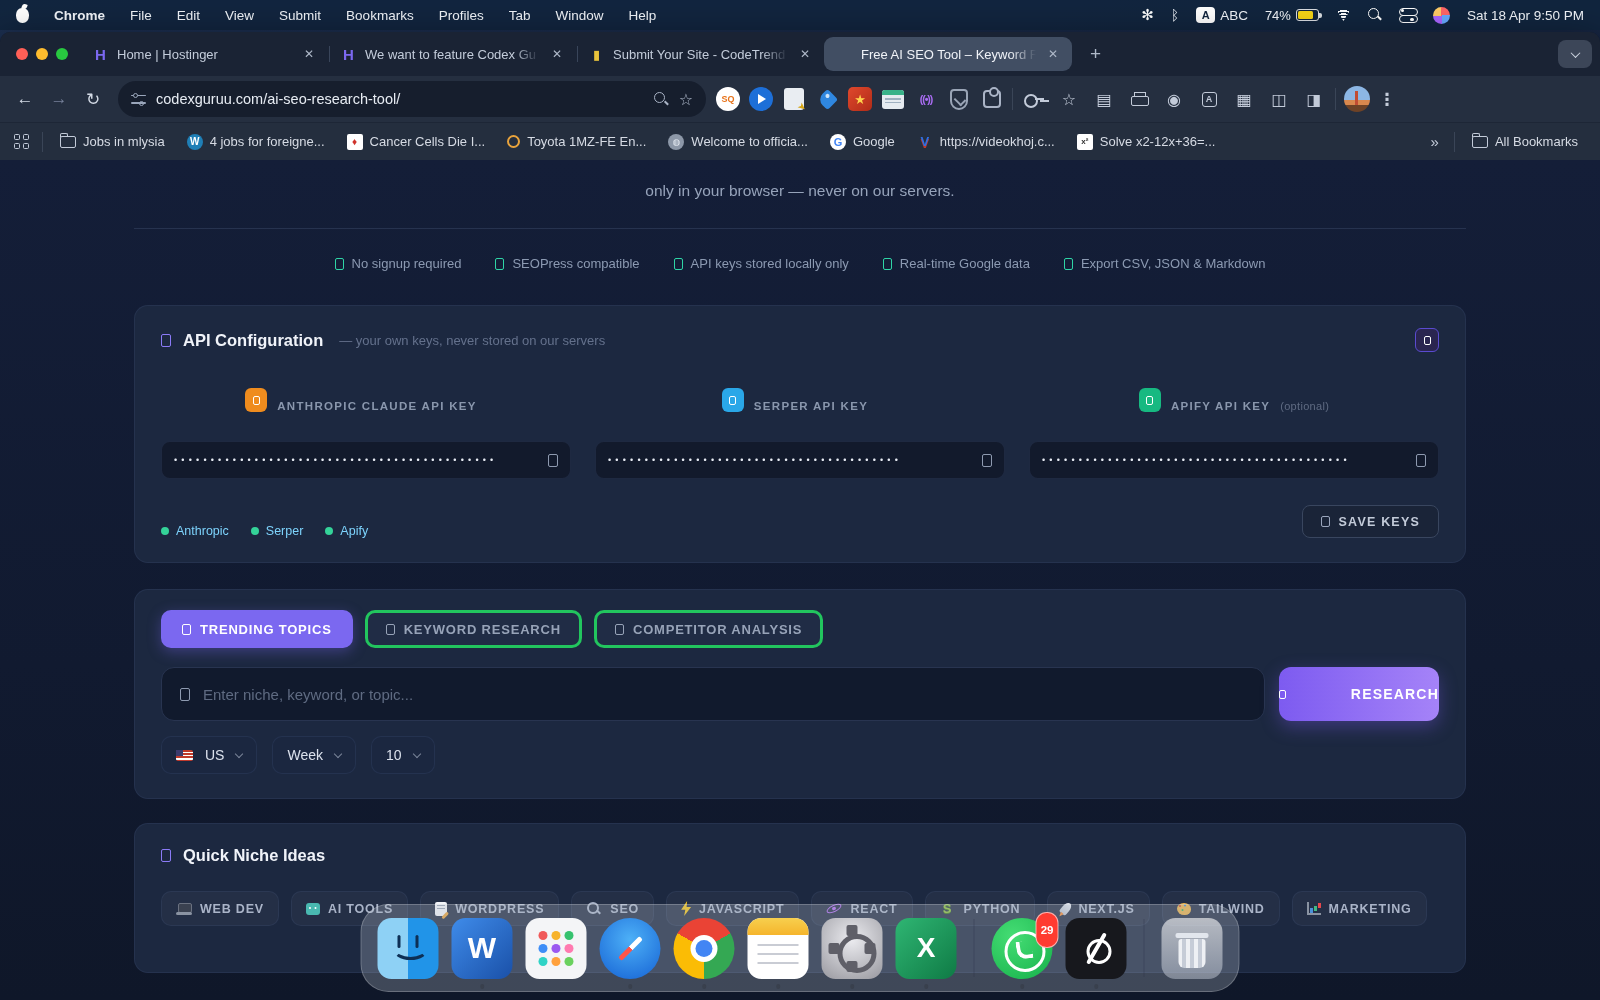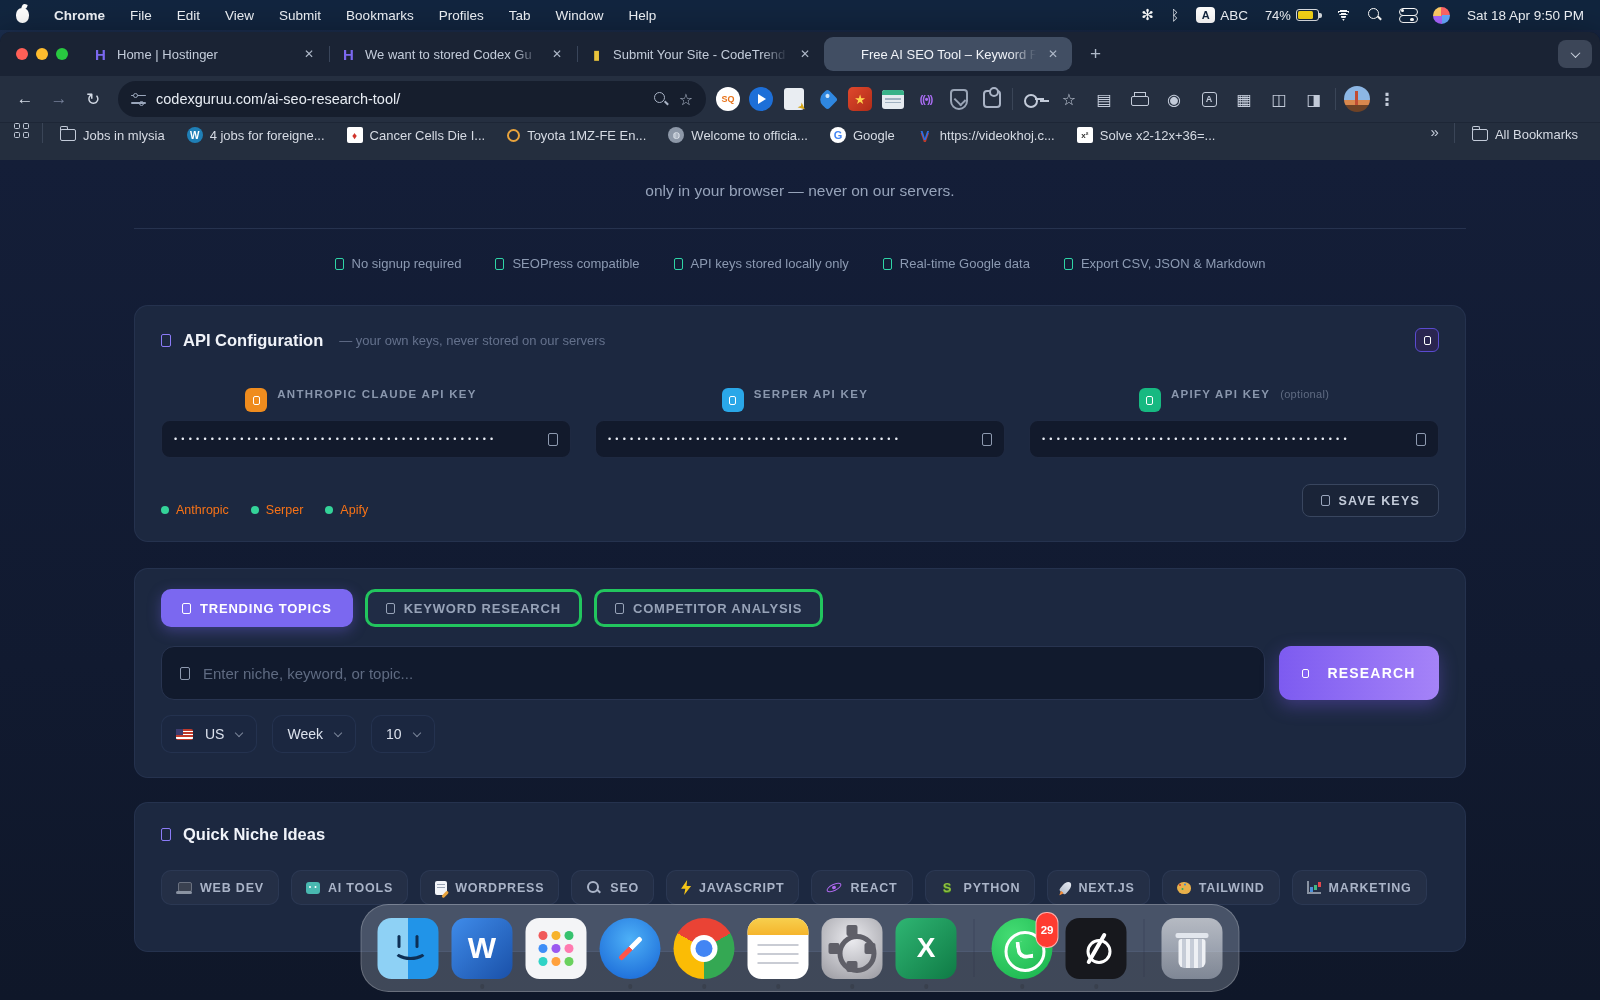--- a/index.html
+++ b/index.html
@@ -93,21 +93,21 @@
   .t-key::after{content:"";position:absolute;left:11px;top:5px;width:9px;height:2px;background:#c3cbd9;box-shadow:5px 2px 0 -0px #c3cbd9}
   .t-printer{position:relative;width:16px;height:14px}
   .t-printer::before{content:"";position:absolute;left:3px;top:0;width:10px;height:4px;border:1.6px solid #c3cbd9;border-bottom:none}
   .t-printer::after{content:"";position:absolute;left:0;top:4px;width:16px;height:8px;border:1.6px solid #c3cbd9;border-radius:2px}
   .t-translate{width:15px;height:15px;border:1.6px solid #c3cbd9;border-radius:3px;position:relative}
   .t-translate::after{content:"A";position:absolute;inset:0;display:grid;place-items:center;font-size:9px;color:#c3cbd9;font-weight:bold}
   .avatar{width:26px;height:26px;border-radius:50%;overflow:hidden;position:relative;background:linear-gradient(180deg,#8cb6e4 0 52%,#d9884e 52% 72%,#6e4226 72%)}
   .avatar::after{content:"";position:absolute;left:11px;top:5px;width:3px;height:14px;background:#c24c32}
   .t-dots{font-size:17px;font-weight:bold;color:#c3cbd9;letter-spacing:0}
 
-  .bookmarksbar{height:38px;background:#242e3e;display:flex;align-items:flex-start;padding:0 14px;gap:3px;color:#d6dbe4;font-size:13px;border-top:1px solid #1d2636}
+  .bookmarksbar{height:38px;background:#242e3e;display:flex;align-items:center;padding:0 14px;gap:3px;color:#d6dbe4;font-size:13px;border-top:1px solid #1d2636}
   .apps-grid{width:15px;height:15px;display:grid;grid-template-columns:6px 6px;grid-template-rows:6px 6px;gap:2.5px;margin-right:4px}
   .apps-grid i{border:1.6px solid #c3cbd9;border-radius:1.5px}
   .bm-sep{width:1px;height:20px;background:#3a4557;margin:0 6px}
   .bm{display:flex;align-items:center;gap:7px;padding:4px 8px;border-radius:6px;white-space:nowrap}
   .bm-label{max-width:128px;overflow:hidden;text-overflow:ellipsis}
   .bm-spacer{flex:1}
   .bfav{width:16px;height:16px;border-radius:3px;display:grid;place-items:center;font-size:10px;font-weight:bold;flex:0 0 auto}
   .bf-folder{position:relative;width:16px;height:12px;border:1.6px solid #c3cbd9;border-radius:2px}
   .bf-folder::before{content:"";position:absolute;top:-4px;left:-1px;width:6px;height:3px;border:1.6px solid #c3cbd9;border-bottom:none;border-radius:2px 2px 0 0}
   .bf-wp{background:#1f7fb6;border-radius:50%;color:#fff;font-size:10px}
@@ -134,40 +134,40 @@
   .tofu.dim{color:#9aa6bd;width:9px;height:11px}
 
   .card{background:#1c2840;border:1px solid rgba(90,110,160,.14);border-radius:14px;margin-top:0;position:relative}
   .card.api{margin-top:34px;padding:22px 26px 24px}
   .api-head{display:flex;align-items:center;gap:12px}
   .api-title{color:#f0f3f9;font-size:16.5px;font-weight:bold}
   .api-sub{color:#64718c;font-size:13px;margin-left:4px}
   .api-collapse{margin-left:auto;width:24px;height:24px;border-radius:6px;background:#2a2550;border:1px solid #5a4bd0;display:grid;place-items:center}
   .api-grid{display:flex;gap:24px;margin-top:36px}
   .api-col{flex:1}
-  .api-label{display:flex;align-items:flex-start;justify-content:center;gap:10px;margin-bottom:8px}
+  .api-label{display:flex;align-items:flex-end;justify-content:center;gap:10px;margin-bottom:29px}
   .badge-sq{width:22px;height:24px;border-radius:6px;display:grid;place-items:center}
   .api-label-text{color:#8a97ad;font-size:11.5px;font-weight:bold;letter-spacing:1.3px}
   .api-optional{color:#5f6b82;font-size:11px;letter-spacing:.3px}
   .api-input{height:38px;background:#121a2c;border:1px solid rgba(90,110,160,.18);border-radius:9px;display:flex;align-items:center;padding:0 12px;gap:8px}
   .masked{flex:1;color:#e8ecf4;font-size:9px;letter-spacing:4.2px;white-space:nowrap;overflow:hidden}
   .api-foot{display:flex;align-items:flex-end;margin-top:26px}
   .statuses{display:flex;gap:22px}
-  .status{display:flex;align-items:center;gap:7px;color:#f97316;font-size:12.5px}
+  .status{display:flex;align-items:center;gap:7px;color:#7dd3fc;font-size:12.5px}
   .dot{width:8px;height:8px;border-radius:50%;background:#34d399}
   .save-btn{margin-left:auto;height:33px;padding:0 18px;border-radius:8px;background:#1a2438;border:1px solid #39465f;color:#c3cbd9;font-size:12.5px;font-weight:bold;letter-spacing:1.2px;display:flex;align-items:center;gap:9px}
 
   .card.research{margin-top:26px;padding:20px 26px 24px}
   .rtabs{display:flex;gap:12px}
   .rtab{height:38px;padding:0 18px;border-radius:10px;display:flex;align-items:center;gap:9px;font-size:13px;font-weight:bold;letter-spacing:.8px;background:#202c45;border:3px solid #22c55e;color:#97a3b8}
   .rtab.active{background:#7b68f0;border-color:#7b68f0;color:#fff;box-shadow:0 4px 14px rgba(123,104,240,.35)}
   .search-row{display:flex;gap:14px;margin-top:19px}
   .search-box{flex:1;height:54px;background:#111a2d;border:1px solid #283450;border-radius:13px;display:flex;align-items:center;padding:0 18px;gap:13px}
   .search-ph{color:#5f6b82;font-size:15px}
-  .research-btn{width:160px;height:54px;border-radius:12px;background:linear-gradient(90deg,#7d5bf0,#a583f8);color:#fff;font-size:14px;font-weight:bold;letter-spacing:1.2px;display:flex;align-items:center;justify-content:center;gap:18px;box-shadow:0 6px 18px rgba(125,91,240,.35)}
+  .research-btn{width:160px;height:54px;border-radius:12px;background:linear-gradient(90deg,#7d5bf0,#a583f8);color:#fff;font-size:14px;font-weight:bold;letter-spacing:1.2px;display:flex;align-items:center;justify-content:space-between;gap:18px;box-shadow:0 6px 18px rgba(125,91,240,.35)}
   .filters{display:flex;gap:15px;margin-top:15px}
   .filter{height:38px;background:#1b2740;border:1px solid rgba(90,110,160,.16);border-radius:10px;display:flex;align-items:center;gap:12px;padding:0 14px;color:#dbe1ec;font-size:14px}
   .flag-us{width:17px;height:11px;border-radius:2px;background:repeating-linear-gradient(180deg,#c0392b 0 1.6px,#fff 1.6px 3.2px);position:relative;flex:0 0 auto}
   .flag-us::after{content:"";position:absolute;left:0;top:0;width:7px;height:6px;background:#3c3b6e}
   .fcaret{width:6px;height:6px;border-right:1.6px solid #7a8599;border-bottom:1.6px solid #7a8599;transform:rotate(45deg);margin-top:-3px}
 
   .card.niche{margin-top:24px;padding:22px 26px;height:150px}
   .niche-head{display:flex;align-items:center;gap:12px}
   .niche-title{color:#f0f3f9;font-size:16.5px;font-weight:bold}
   .chips{display:flex;gap:12px;margin-top:26px}
@@ -279,21 +279,21 @@
       <span class="light g"></span>
     </span>
     <span id="tabs" style="display:flex;align-items:center">
         <span class="tab ">
     <span class="fav hostinger">H</span>
     <span class="tab-title">Home | Hostinger</span>
     <span class="tab-close">✕</span>
         </span>
         <span class="tab ">
     <span class="fav hostinger">H</span>
-    <span class="tab-title">We want to stored Codex Gu</span>
+    <span class="tab-title">We want to feature Codex Gu</span>
     <span class="tab-close">✕</span>
         </span>
         <span class="tab ">
     <span class="fav codetrends">▮</span>
     <span class="tab-title">Submit Your Site - CodeTrend</span>
     <span class="tab-close">✕</span>
         </span>
         <span class="tab active">
     <span class="fav page"></span>
     <span class="tab-title">Free AI SEO Tool – Keyword F</span>

